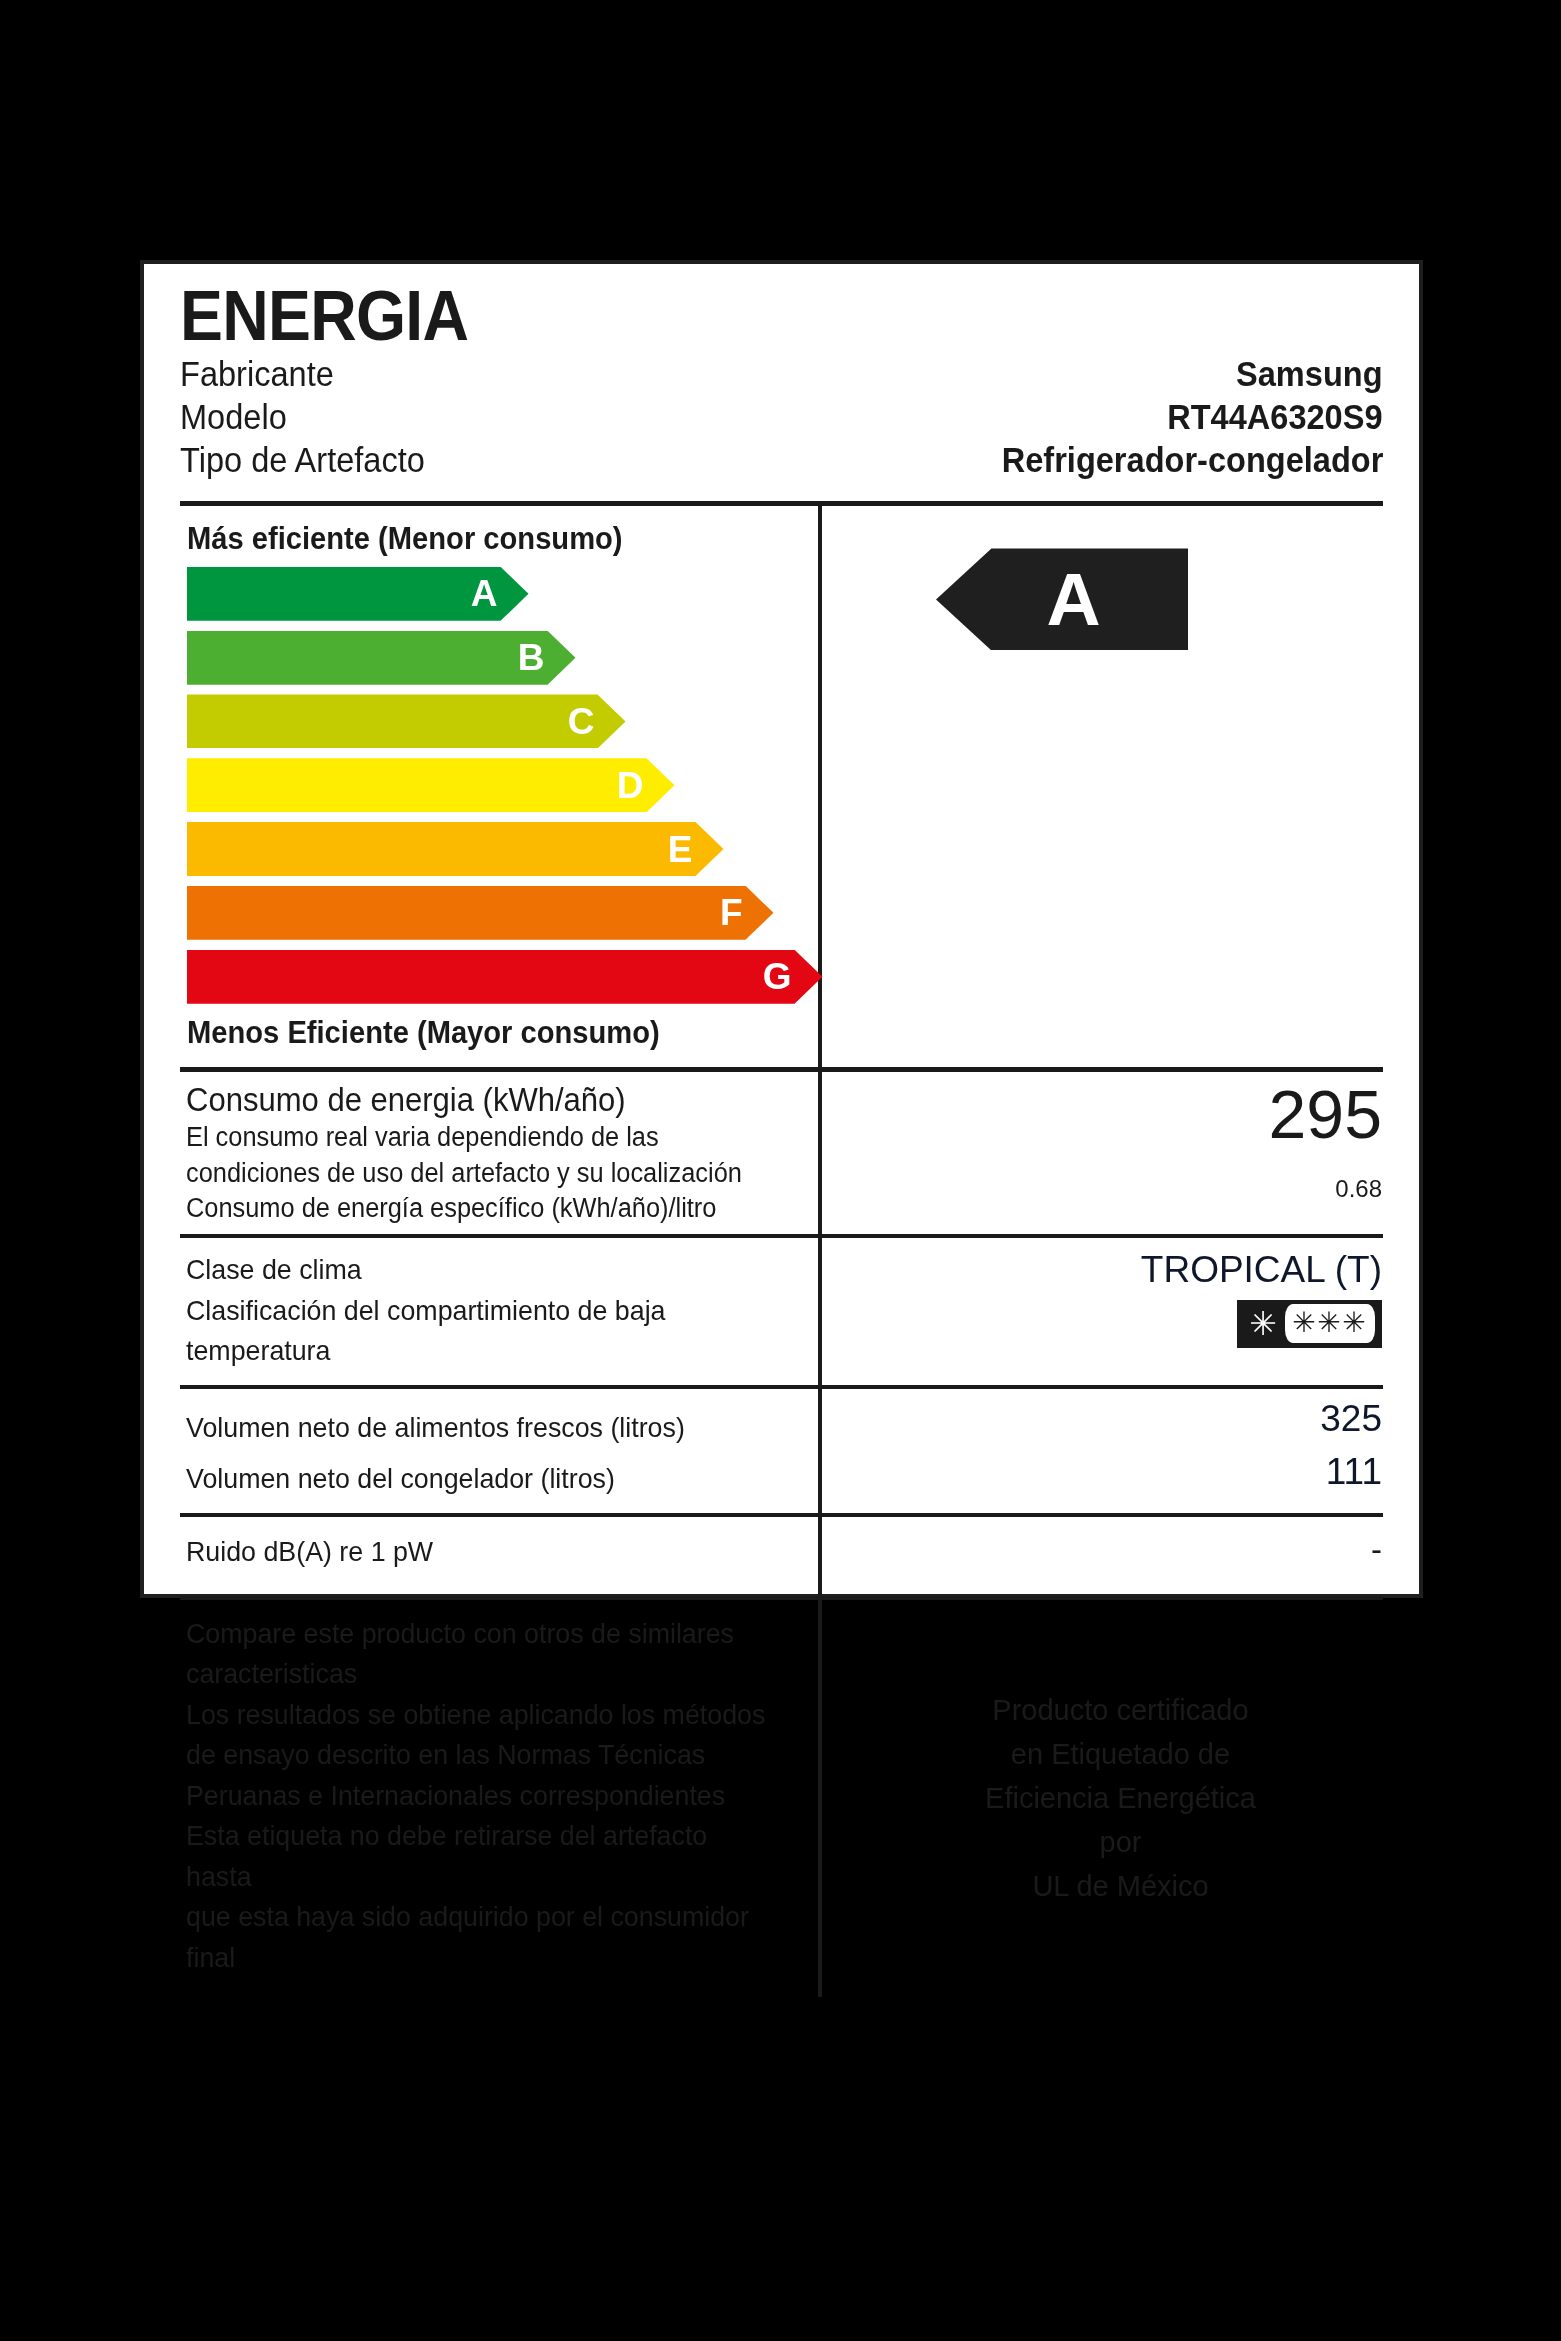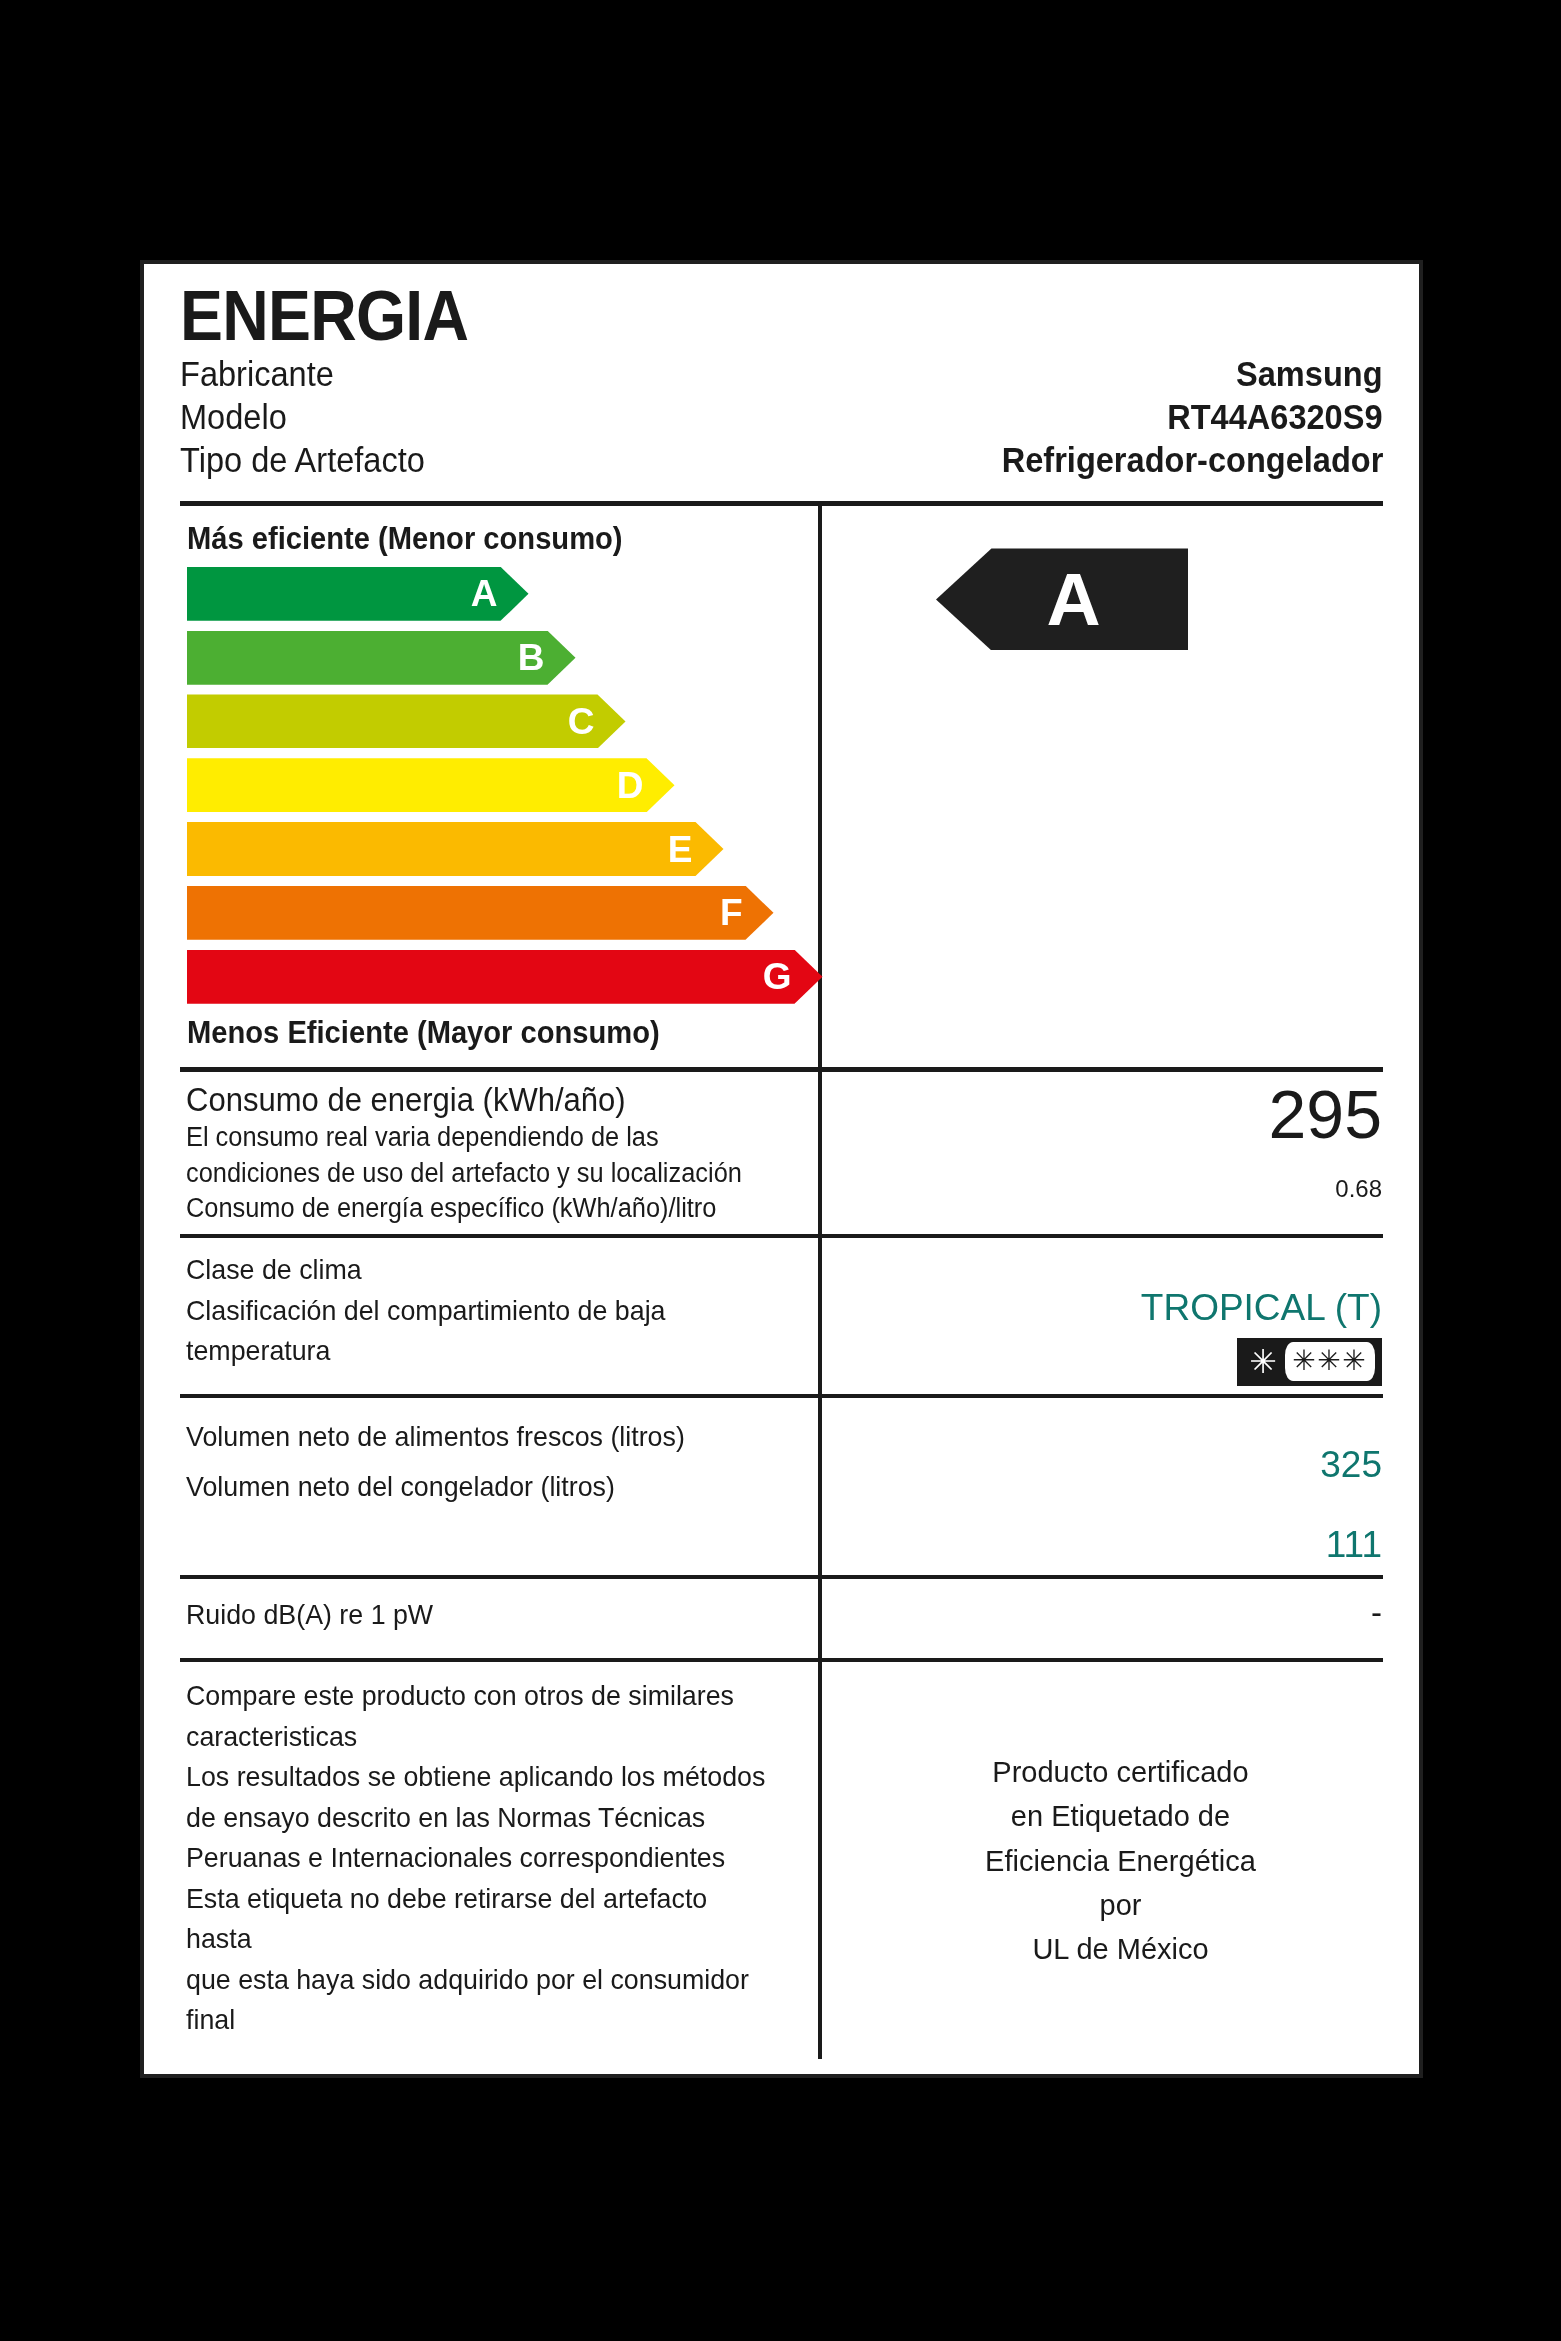--- a/index.html
+++ b/index.html
@@ -9,21 +9,21 @@
     background: #000000;
     font-family: "Liberation Sans", sans-serif;
     overflow: hidden;
   }
 
   #label-card {
     position: absolute;
     left: 140px;
     top: 260px;
     width: 1283px;
-    height: 1818px;
+    height: 1338px;
     background: #ffffff;
     border: 4.1px solid #1f1f1f;
     padding: 0;
   }
 
   
   .header {
     padding: 18px 36px 0 36px;
   }
   .energia-word {
@@ -184,23 +184,22 @@
     line-height: 1.0;
     font-weight: 400;
   }
   .v-mid {
     font-size: 24px;
     color: #1a1a1a;
     line-height: 1.1;
   }
   .v-lg {
     font-size: 37px;
-    color: #0f766e;
+    color: #0f172a;
     line-height: 1.15;
-    margin-top: 38px;
   }
   .v-sm {
     font-size: 33px;
     color: #1a1a1a;
   }
 
   
   .star-badge {
     display: inline-flex;
     align-items: center;

